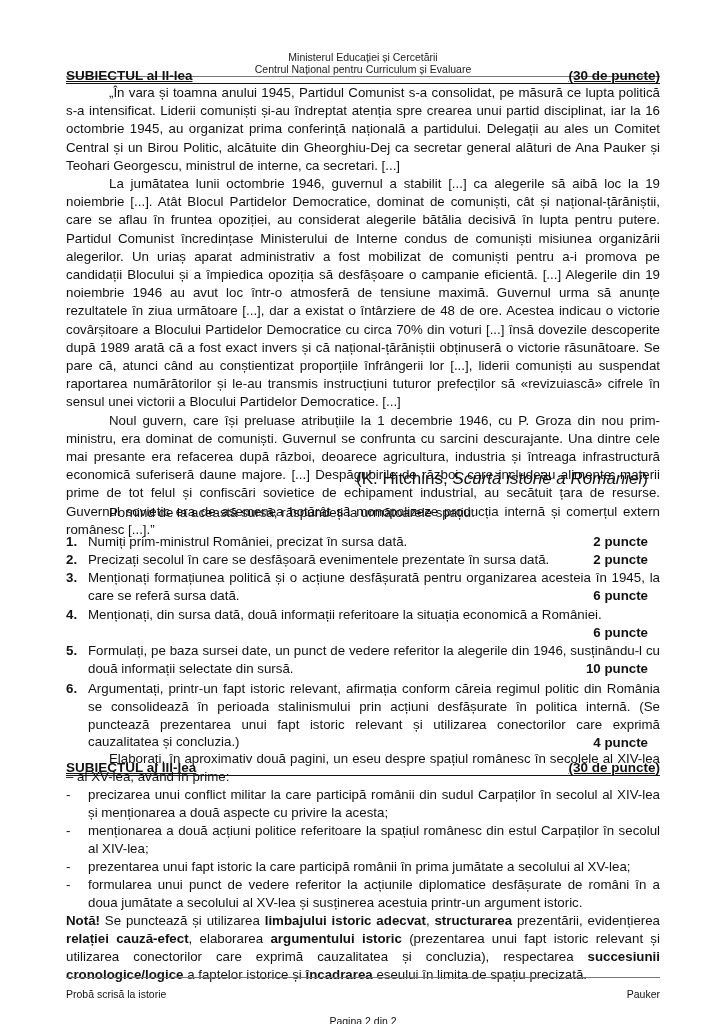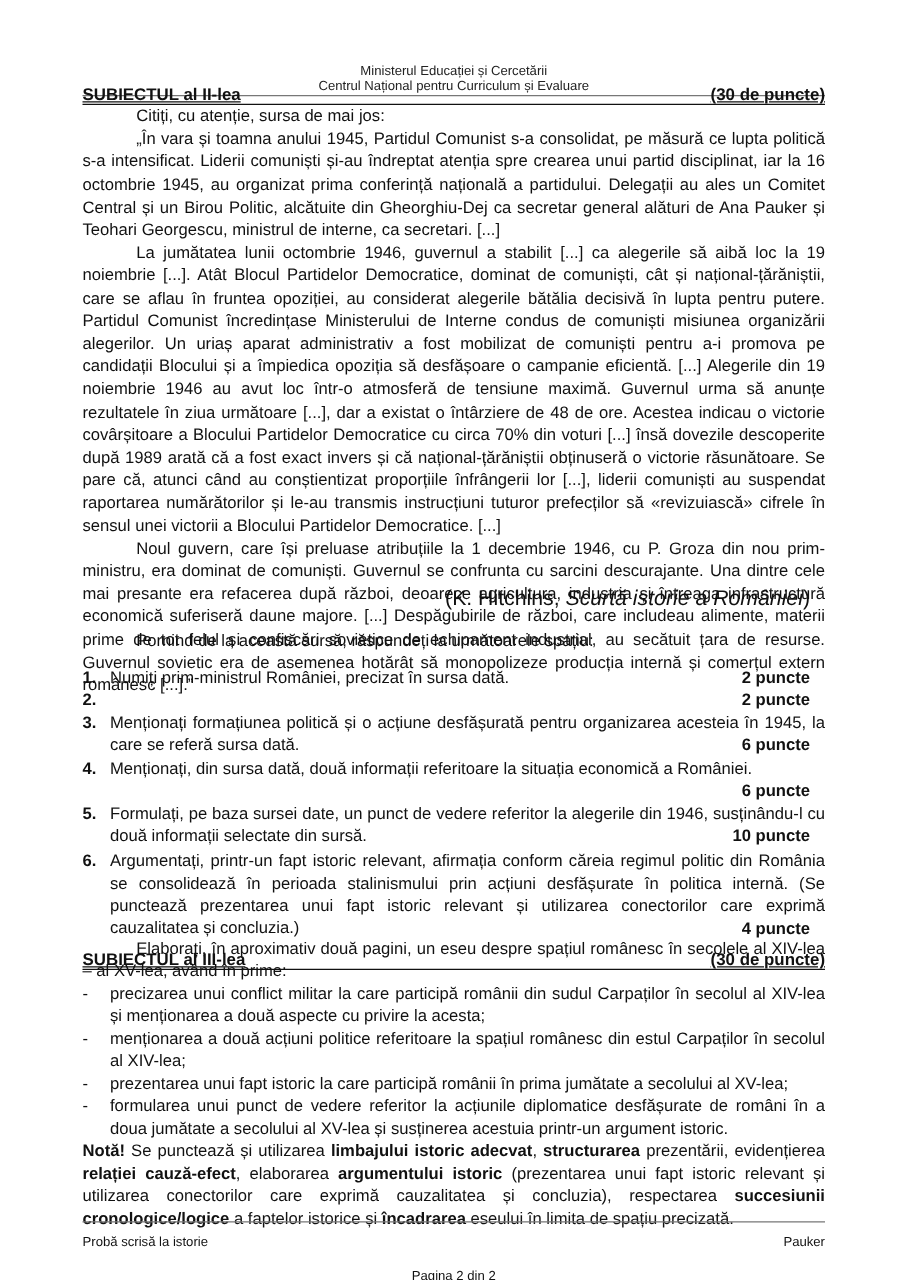--- a/index.html
+++ b/index.html
@@ -37,39 +37,39 @@
   <div class="hdr hdr1">Ministerul Educației și Cercetării</div>
   <div class="hdr hdr2">Centrul Național pentru Curriculum și Evaluare</div>
   <div class="hdr-line"></div>
 
   <div class="sec" style="top:68px;">
     <span class="l">SUBIECTUL al II-lea</span>
     <span class="r">(30 de puncte)</span>
   </div>
 
   <div class="txt" style="top:84px;">
-    <p class="p ind">Citiți, cu atenție, sursa de mai jos:</p>
     <p class="p ind">„În vara și toamna anului 1945, Partidul Comunist s-a consolidat, pe măsură ce lupta politică s-a intensificat. Liderii comuniști și-au îndreptat atenția spre crearea unui partid disciplinat, iar la 16 octombrie 1945, au organizat prima conferință națională a partidului. Delegații au ales un Comitet Central și un Birou Politic, alcătuite din Gheorghiu-Dej ca secretar general alături de Ana Pauker și Teohari Georgescu, ministrul de interne, ca secretari. [...]</p>
     <p class="p ind">La jumătatea lunii octombrie 1946, guvernul a stabilit [...] ca alegerile să aibă loc la 19 noiembrie [...]. Atât Blocul Partidelor Democratice, dominat de comuniști, cât și național-țărăniștii, care se aflau în fruntea opoziției, au considerat alegerile bătălia decisivă în lupta pentru putere. Partidul Comunist încredințase Ministerului de Interne condus de comuniști misiunea organizării alegerilor. Un uriaș aparat administrativ a fost mobilizat de comuniști pentru a-i promova pe candidații Blocului și a împiedica opoziția să desfășoare o campanie eficientă. [...] Alegerile din 19 noiembrie 1946 au avut loc într-o atmosferă de tensiune maximă. Guvernul urma să anunțe rezultatele în ziua următoare [...], dar a existat o întârziere de 48 de ore. Acestea indicau o victorie covârșitoare a Blocului Partidelor Democratice cu circa 70% din voturi [...] însă dovezile descoperite după 1989 arată că a fost exact invers și că național-țărăniștii obținuseră o victorie răsunătoare. Se pare că, atunci când au conștientizat proporțiile înfrângerii lor [...], liderii comuniști au suspendat raportarea numărătorilor și le-au transmis instrucțiuni tuturor prefecților să «revizuiască» cifrele în sensul unei victorii a Blocului Partidelor Democratice. [...]</p>
     <p class="p ind">Noul guvern, care își preluase atribuțiile la 1 decembrie 1946, cu P. Groza din nou prim-ministru, era dominat de comuniști. Guvernul se confrunta cu sarcini descurajante. Una dintre cele mai presante era refacerea după război, deoarece agricultura, industria și întreaga infrastructură economică suferiseră daune majore. [...] Despăgubirile de război, care includeau alimente, materii prime de tot felul și confiscări sovietice de echipament industrial, au secătuit țara de resurse. Guvernul sovietic era de asemenea hotărât să monopolizeze producția internă și comerțul extern românesc [...].”</p>
   </div>
 
   <div class="cite" style="top:469px;">
     <span>(K. Hitchins, </span><i>Scurtă istorie a României</i><span>)</span>
   </div>
 
   <div class="txt ind" style="top:504px;">Pornind de la această sursă, răspundeți la următoarele spațiu:</div>
 
   <div class="q" style="top:533px;">
     <span class="n">1.</span>
     <span class="t">Numiți prim-ministrul României, precizat în sursa dată.</span>
     <span class="pts" style="top:0;">2 puncte</span>
   </div>
   <div class="q" style="top:551px;">
     <span class="n">2.</span>
+    <span class="t" style="width:470px;">Precizați secolul în care se desfășoară evenimentele prezentate în sursa dată.</span>
     <span class="pts" style="top:0;">2 puncte</span>
   </div>
   <div class="q" style="top:569px;">
     <span class="n">3.</span>
     <span class="t">Menționați formațiunea politică și o acțiune desfășurată pentru organizarea acesteia în 1945, la care se referă sursa dată.</span>
     <span class="pts" style="top:18px;">6 puncte</span>
   </div>
   <div class="q" style="top:606px;">
     <span class="n">4.</span>
     <span class="t">Menționați, din sursa dată, două informații referitoare la situația economică a României.</span>

